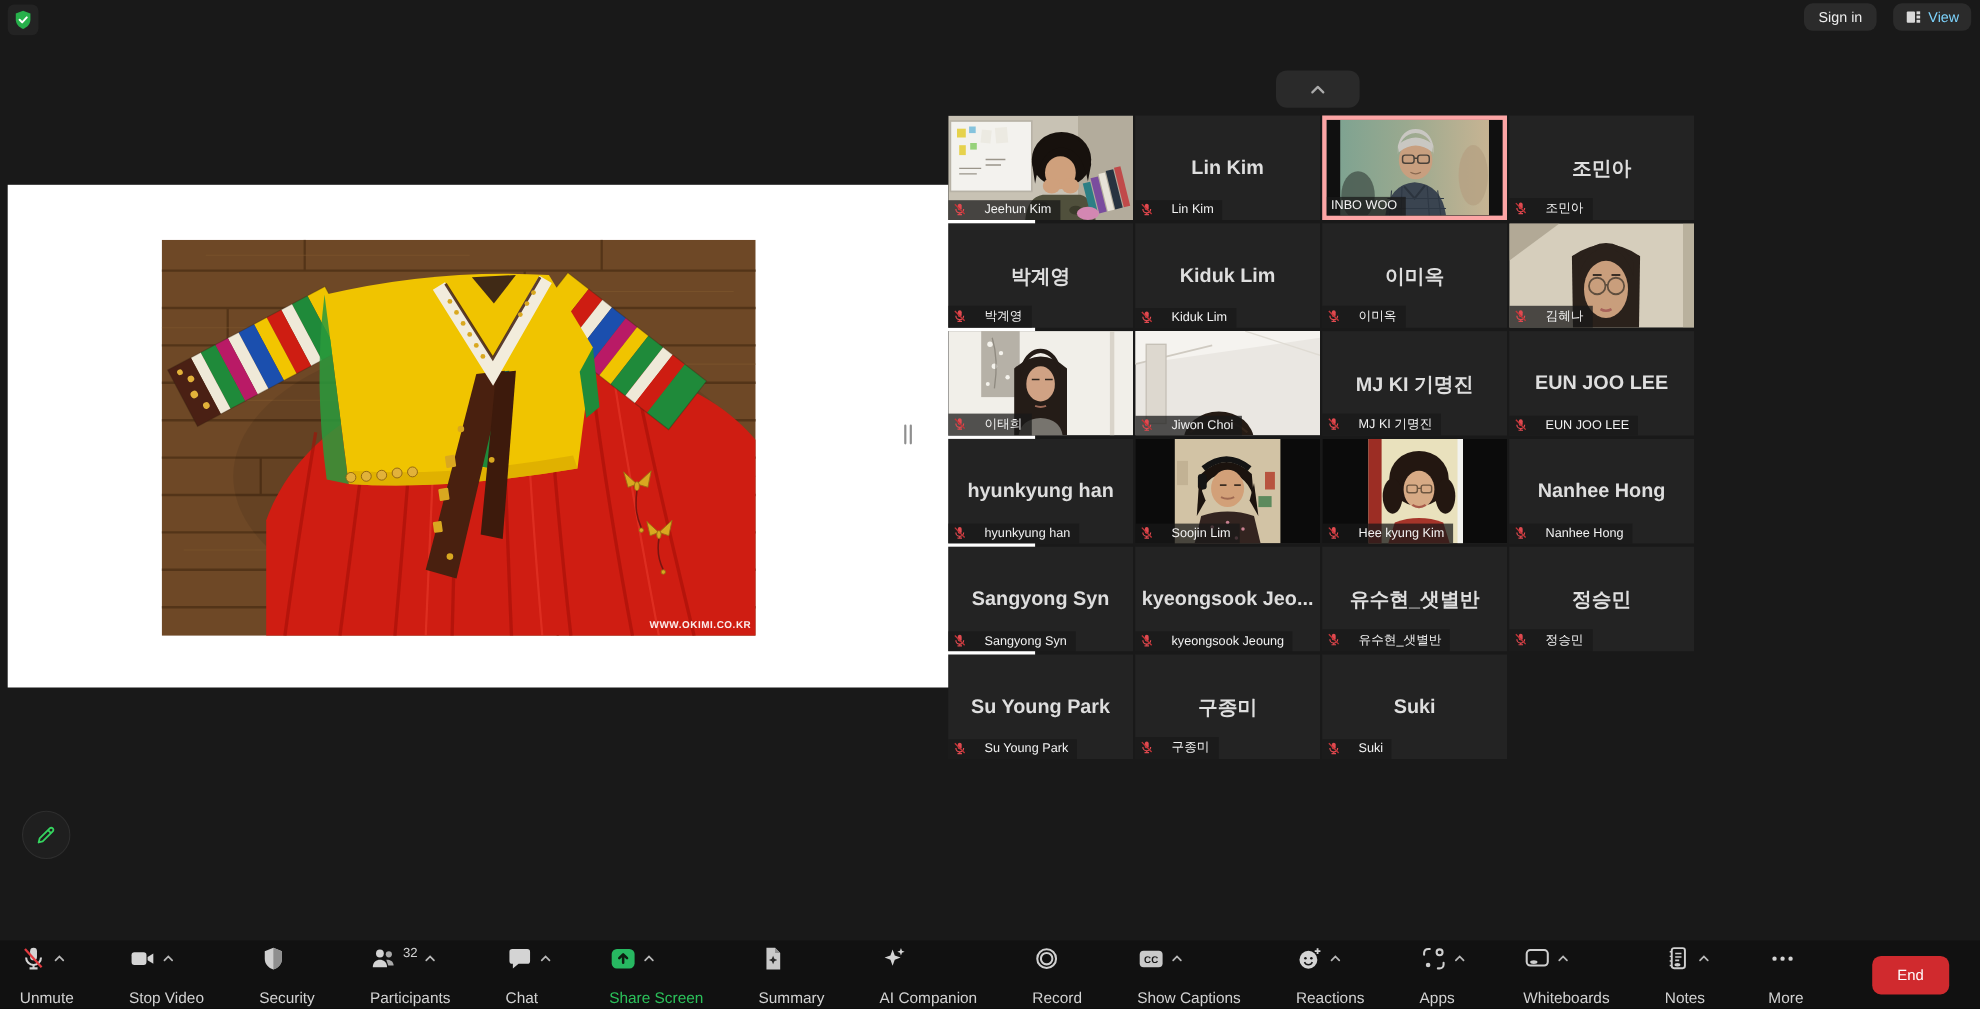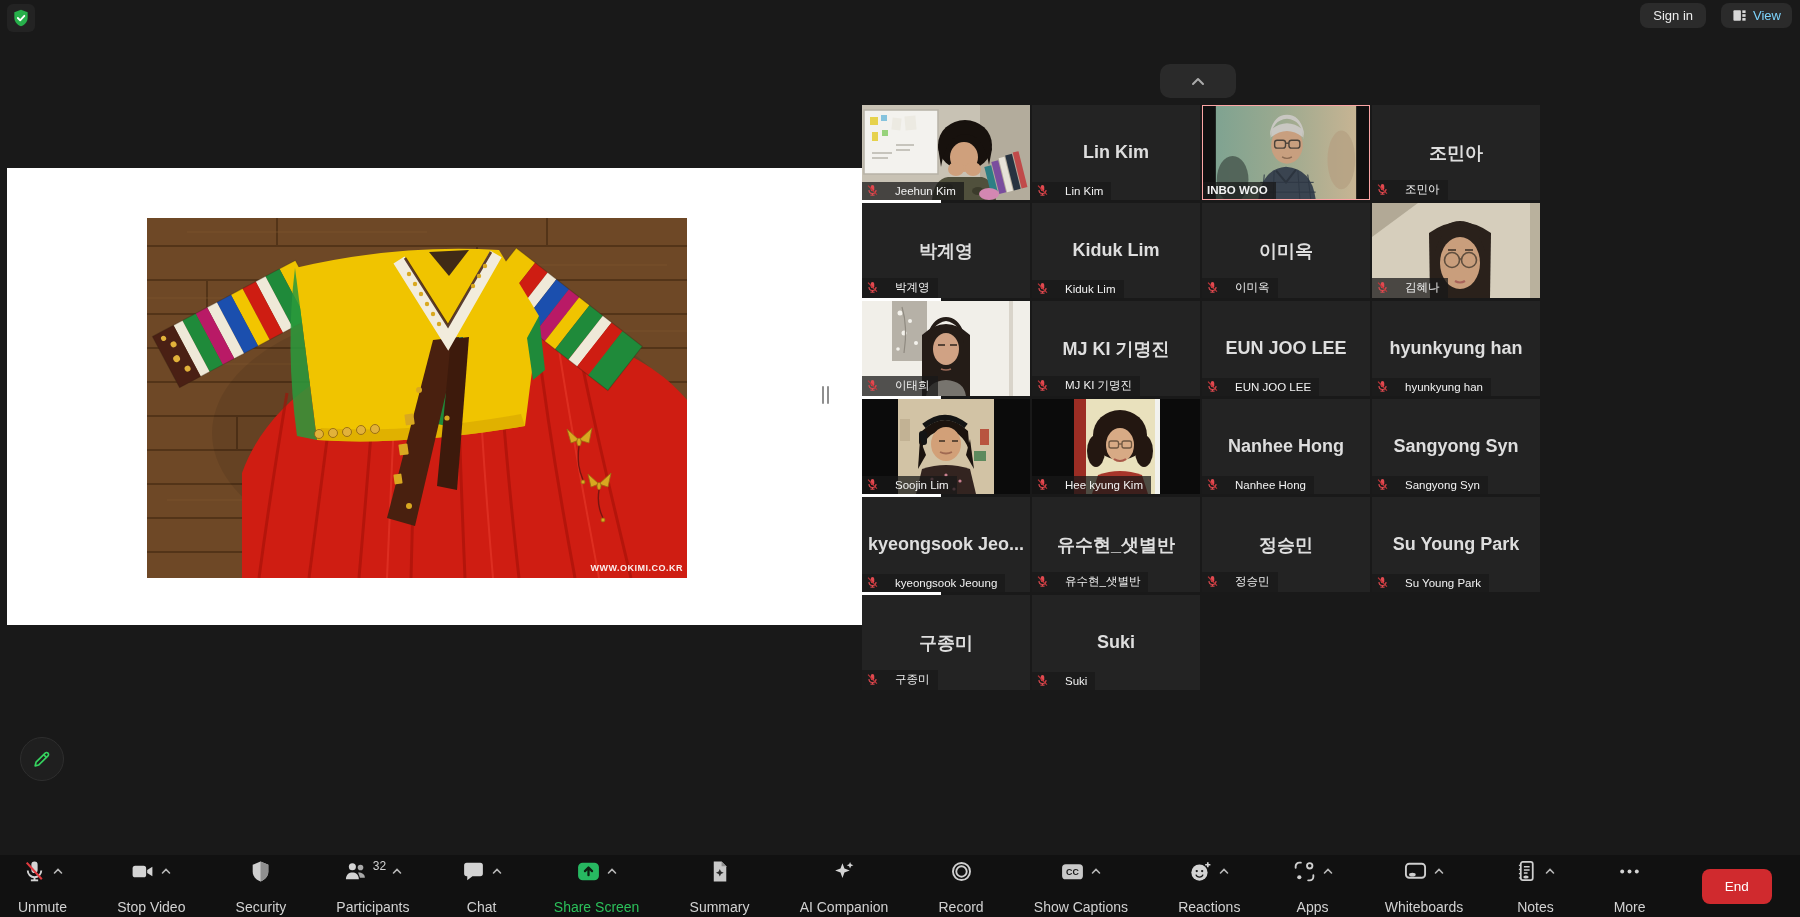--- a/index.html
+++ b/index.html
@@ -21,33 +21,33 @@
     background:#1f1f1f;border:1px solid #2e2e2e;display:flex;align-items:center;justify-content:center;cursor:pointer;}
   .resize-handle{position:absolute;left:820px;top:384px;display:flex;gap:3px;cursor:col-resize;padding:2px;}
   .resize-handle i{display:block;width:2px;height:18px;background:#8f8f8f;border-radius:1px;}
 
   
   .collapse-btn{position:absolute;left:1160px;top:64px;width:76px;height:34px;background:#2a2a2a;
     border-radius:10px;display:flex;align-items:center;justify-content:center;cursor:pointer;}
   .grid{position:absolute;left:862px;top:105px;width:678px;display:grid;
     grid-template-columns:repeat(4,168px);grid-auto-rows:95px;gap:3px 2px;}
   .tile{position:relative;background:#232323;overflow:hidden;box-sizing:border-box;cursor:pointer;}
-  .tile.active{border:1px solid #fca5a5;font-weight:bold;}
+  .tile.active{border:4px solid #fca5a5;}
   .tile-name{position:absolute;inset:0;display:flex;align-items:center;justify-content:center;
     font-size:18px;font-weight:bold;color:#dedede;white-space:nowrap;}
   .scene{position:absolute;inset:0;width:100%;height:100%;}
   .tile-label{position:absolute;left:0;bottom:0;max-width:96%;display:flex;align-items:center;gap:16px;
     background:rgba(24,24,24,0.74);padding:2px 8px 3px 4px;font-size:11.5px;color:#f2f2f2;
     white-space:nowrap;overflow:hidden;}
   .label-mic{width:13px;height:13px;flex:0 0 auto;}
 
   
   .toolbar{position:absolute;left:0;right:0;bottom:0;height:62px;background:#111111;display:flex;
     align-items:center;justify-content:space-between;padding:0 16px 0 18px;box-sizing:border-box;}
-  .tb-item{display:flex;flex-direction:column;align-items:center;gap:14px;cursor:pointer;min-width:44px;}
+  .tb-item{display:flex;flex-direction:column;gap:14px;cursor:pointer;min-width:44px;}
   .tb-ic{display:flex;align-items:center;gap:5px;height:27px;}
   .ic{width:25px;height:25px;}
   .tb-label{font-size:14px;color:#d2d2d2;}
   .tb-item.accent .tb-label{color:#2bc05a;}
   .tb-badge{font-size:12px;color:#d2d2d2;transform:translateY(-5px);}
   .caret{width:12px;height:10px;}
   .end-btn{background:#d02a2e;color:#fff;font-size:13.5px;border:none;border-radius:8px;
     padding:10px 23px;font-family:inherit;cursor:pointer;margin-right:12px;}
 </style>
 </head>
@@ -422,20 +422,41 @@
             <rect x="5.1" y="1.2" width="3.8" height="6.5" rx="1.9" fill="#e04a50"></rect>
             <path d="M3.2 6.5 a3.8 3.8 0 0 0 7.6 0" stroke="#e04a50" stroke-width="1.2" fill="none"></path>
             <line x1="7" y1="10.3" x2="7" y2="12" stroke="#e04a50" stroke-width="1.2"></line>
             <line x1="4.8" y1="12" x2="9.2" y2="12" stroke="#e04a50" stroke-width="1.2"></line>
             <line x1="2.2" y1="1.8" x2="11.8" y2="11.4" stroke="#c13438" stroke-width="1.3"></line>
           </svg>
           <span>이태희</span>
         </div>
       </div>
       <div class="tile">
+        <svg class="scene" viewBox="0 0 168 95" preserveAspectRatio="none">
+          <rect width="168" height="95" fill="#eae7e2"></rect>
+          <polygon points="0,0 168,0 168,6 30,26 0,30" fill="#f5f3ef"></polygon>
+          <line x1="0" y1="30" x2="70" y2="13" stroke="#cfcac1" stroke-width="1.5"></line>
+          <line x1="100" y1="0" x2="168" y2="22" stroke="#dfdbd3" stroke-width="1.2"></line>
+          <rect x="10" y="12" width="18" height="72" fill="#ddd8cf" stroke="#c5c0b6" stroke-width="1.2"></rect>
+          <ellipse cx="76" cy="100" rx="32" ry="27" fill="#251b14"></ellipse>
+          <path d="M50 92 Q76 70 102 92" stroke="#3d2d20" stroke-width="2" fill="none" opacity="0.6"></path>
+        </svg>
+        <div class="tile-label">
+          <svg class="label-mic" viewBox="0 0 14 14">
+            <rect x="5.1" y="1.2" width="3.8" height="6.5" rx="1.9" fill="#e04a50"></rect>
+            <path d="M3.2 6.5 a3.8 3.8 0 0 0 7.6 0" stroke="#e04a50" stroke-width="1.2" fill="none"></path>
+            <line x1="7" y1="10.3" x2="7" y2="12" stroke="#e04a50" stroke-width="1.2"></line>
+            <line x1="4.8" y1="12" x2="9.2" y2="12" stroke="#e04a50" stroke-width="1.2"></line>
+            <line x1="2.2" y1="1.8" x2="11.8" y2="11.4" stroke="#c13438" stroke-width="1.3"></line>
+          </svg>
+          <span>Jiwon Choi</span>
+        </div>
+      </div>
+      <div class="tile">
         <div class="tile-name">MJ KI 기명진</div>
         <div class="tile-label">
           <svg class="label-mic" viewBox="0 0 14 14">
             <rect x="5.1" y="1.2" width="3.8" height="6.5" rx="1.9" fill="#e04a50"></rect>
             <path d="M3.2 6.5 a3.8 3.8 0 0 0 7.6 0" stroke="#e04a50" stroke-width="1.2" fill="none"></path>
             <line x1="7" y1="10.3" x2="7" y2="12" stroke="#e04a50" stroke-width="1.2"></line>
             <line x1="4.8" y1="12" x2="9.2" y2="12" stroke="#e04a50" stroke-width="1.2"></line>
             <line x1="2.2" y1="1.8" x2="11.8" y2="11.4" stroke="#c13438" stroke-width="1.3"></line>
           </svg>
           <span>MJ KI 기명진</span>

